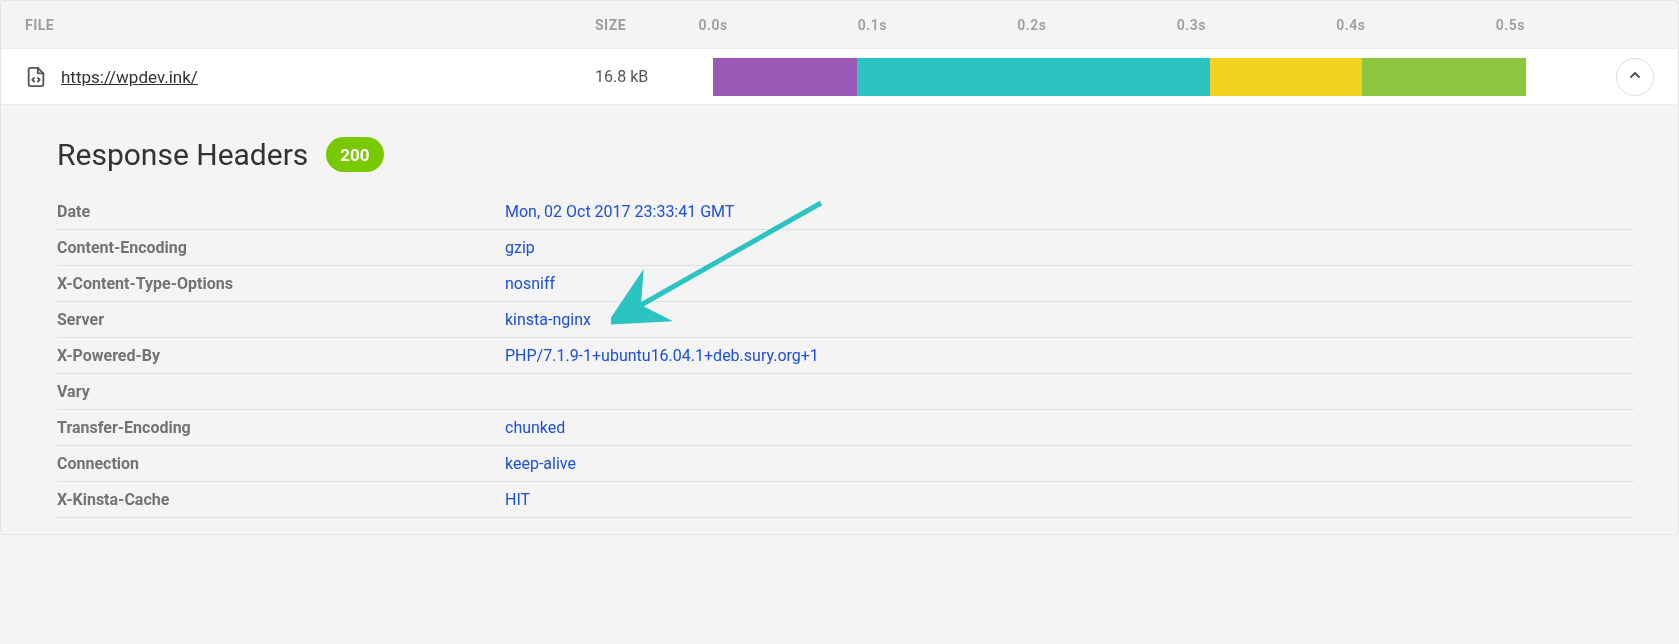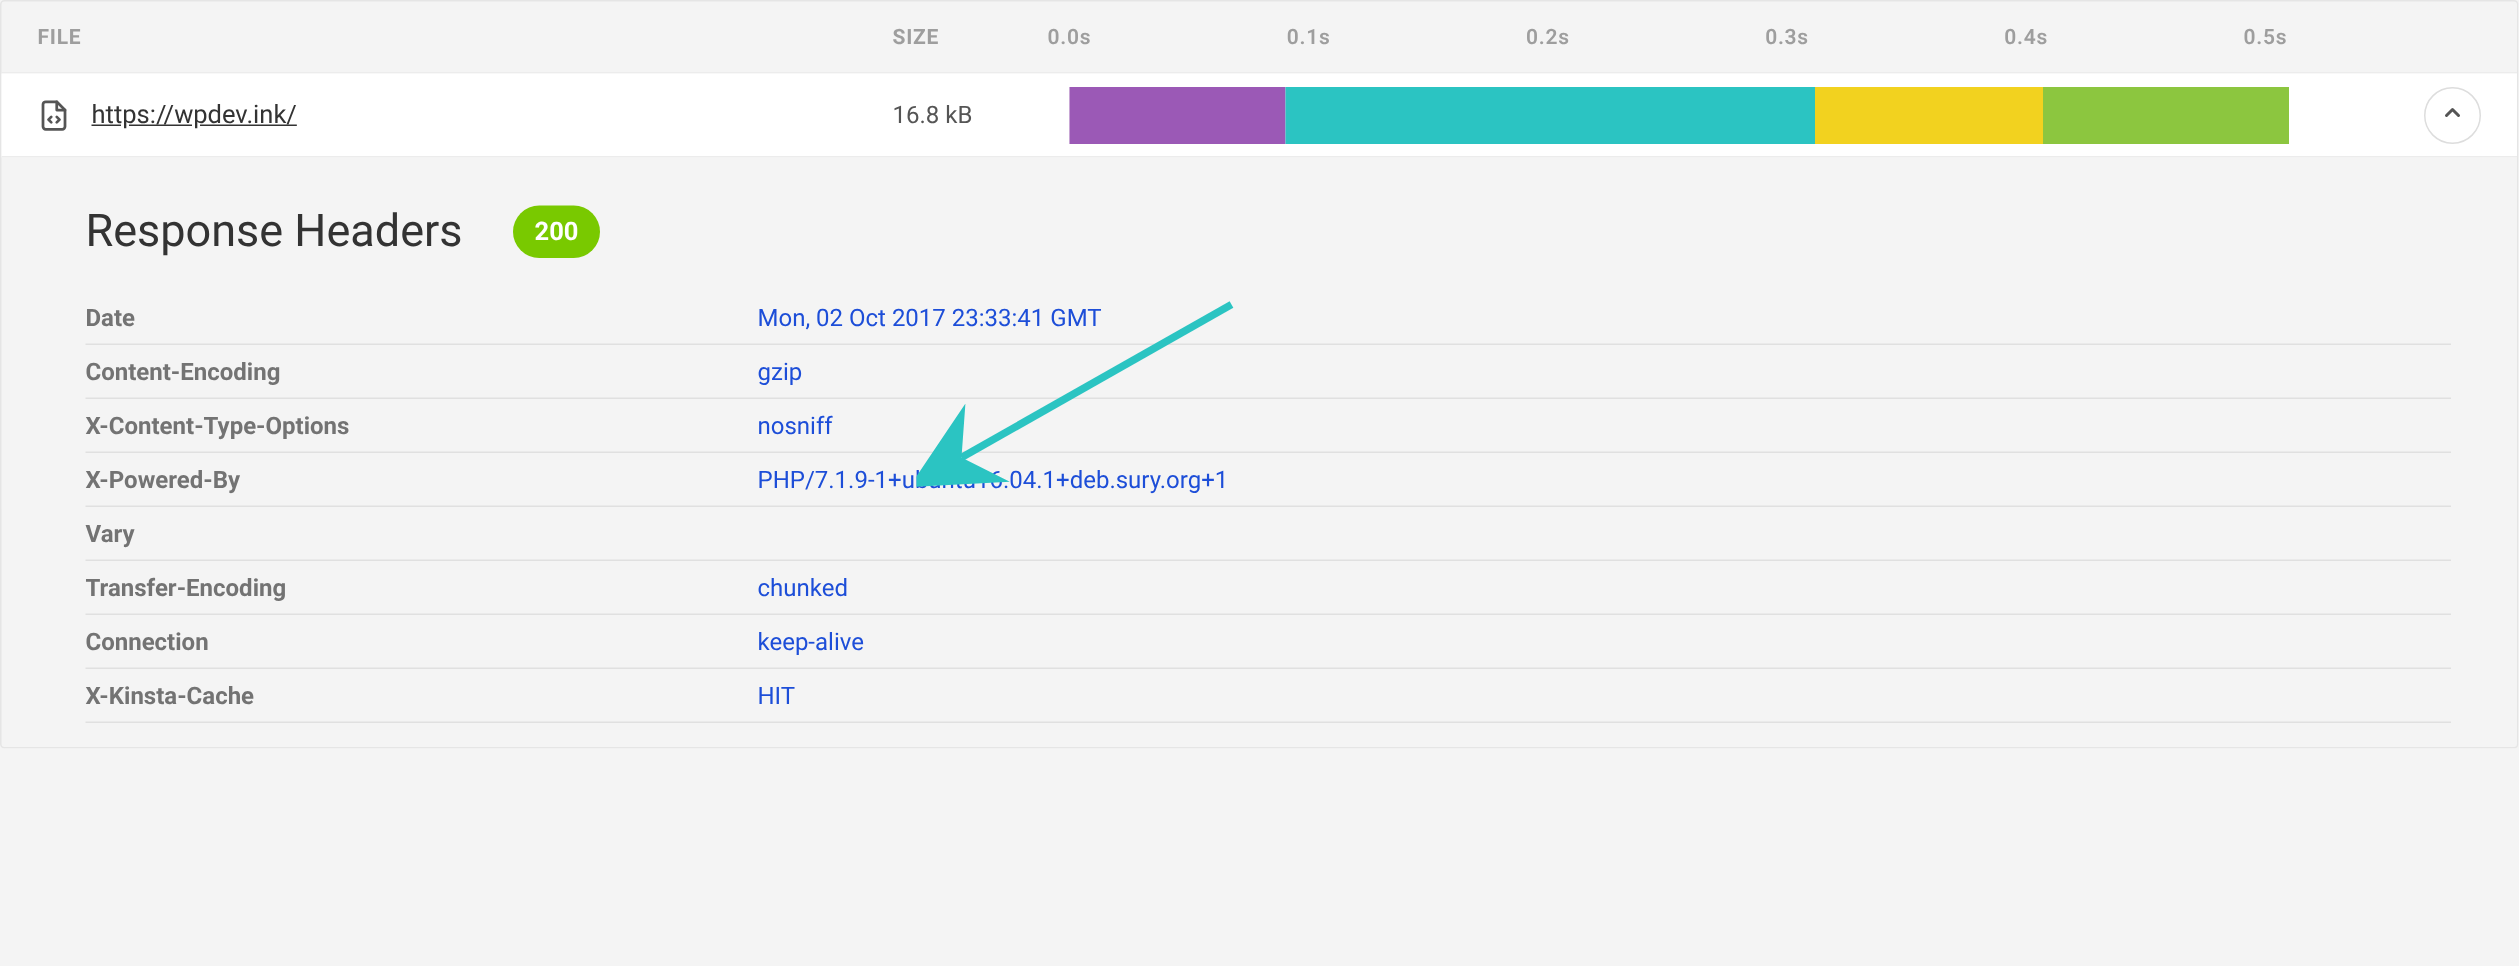--- a/index.html
+++ b/index.html
@@ -89,21 +89,21 @@
   .wf-seg {
     position: absolute;
     top: 0; bottom: 0;
   }
 
   
   .headers-section {
     padding: 24px 44px 16px 56px;
   }
   .headers-title {
-    display: flex; align-items: center; gap: 34px;
+    display: flex; align-items: center; gap: 18px;
     margin: 8px 0 22px 0;
   }
   .headers-title h2 {
     font-size: 30px;
     font-weight: 400;
     color: #333;
   }
   .status-badge {
     display: inline-flex; align-items: center; justify-content: center;
     min-width: 56px; height: 35px;
@@ -215,20 +215,24 @@
         </div>
         <div class="kv-row">
           <div class="kv-key">Content-Encoding</div>
           <div class="kv-val">gzip</div>
         </div>
         <div class="kv-row">
           <div class="kv-key">X-Content-Type-Options</div>
           <div class="kv-val">nosniff</div>
         </div>
         <div class="kv-row">
+          <div class="kv-key">Server</div>
+          <div class="kv-val">kinsta-nginx</div>
+        </div>
+        <div class="kv-row">
           <div class="kv-key">X-Powered-By</div>
           <div class="kv-val">PHP/7.1.9-1+ubuntu16.04.1+deb.sury.org+1</div>
         </div>
         <div class="kv-row">
           <div class="kv-key">Vary</div>
         </div>
         <div class="kv-row">
           <div class="kv-key">Transfer-Encoding</div>
           <div class="kv-val">chunked</div>
         </div>

